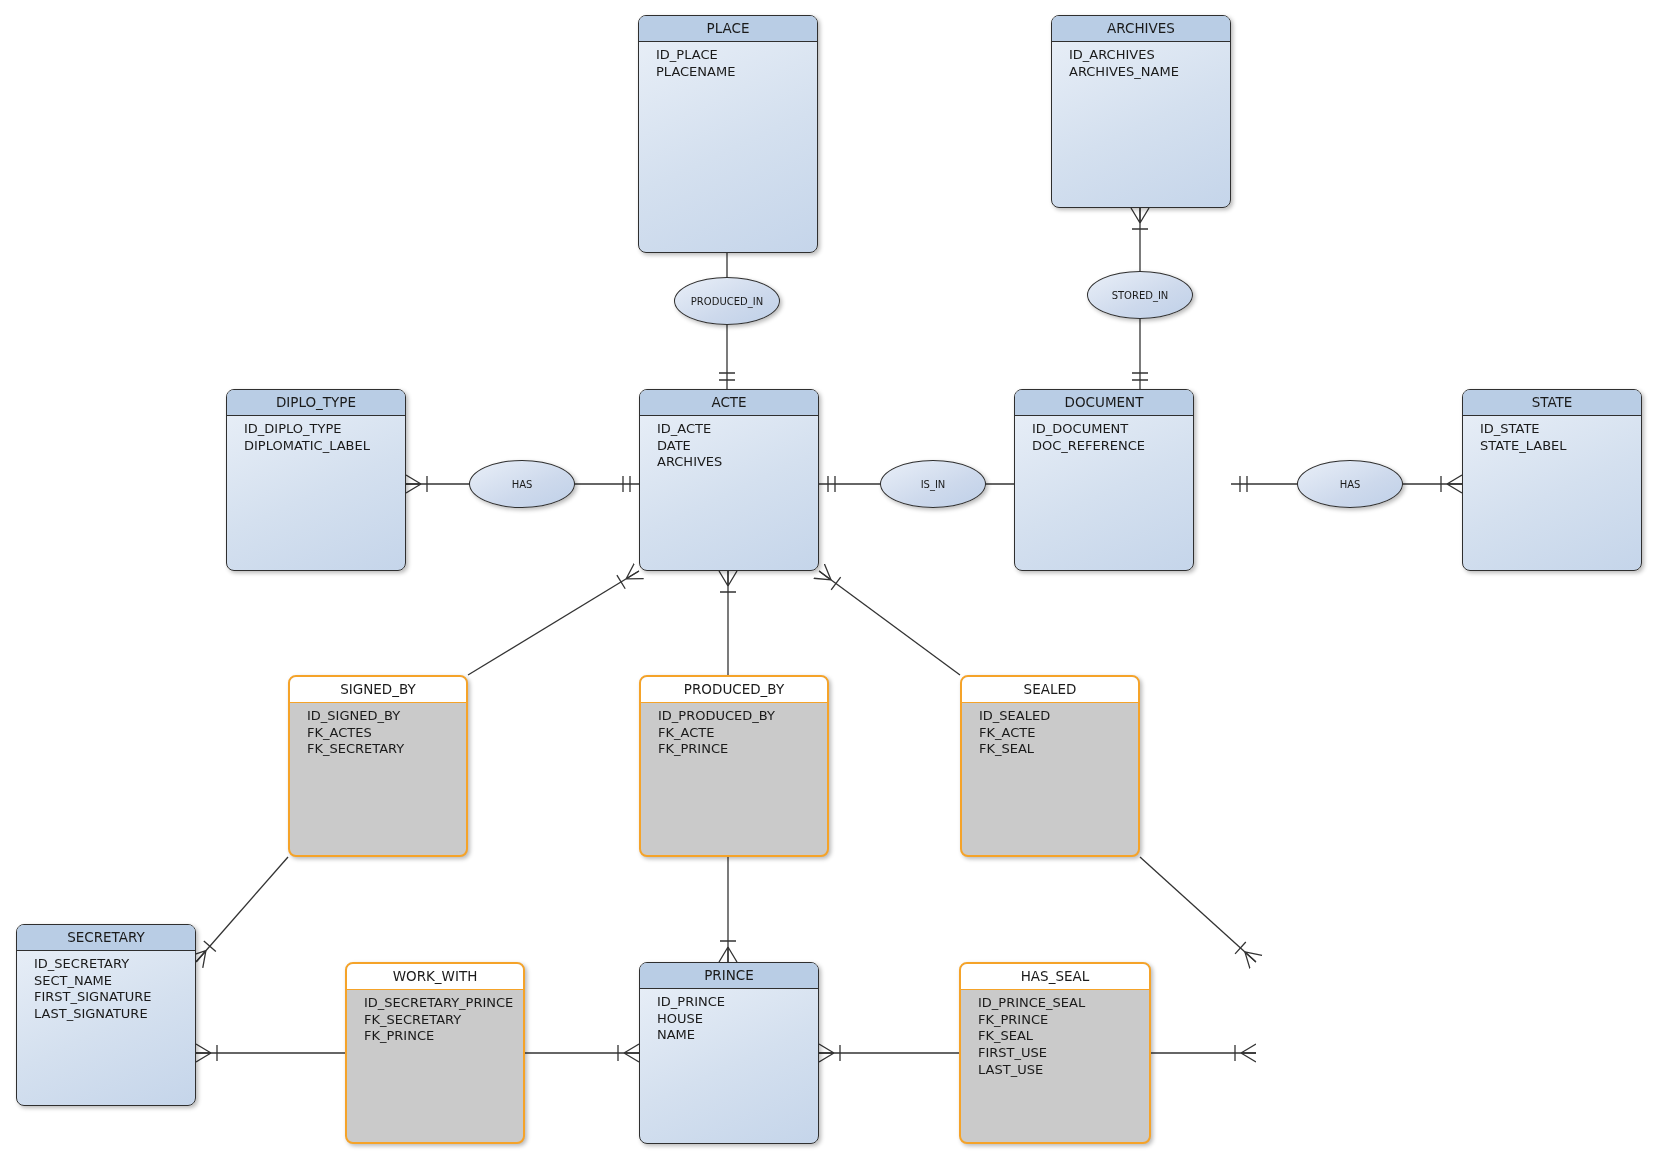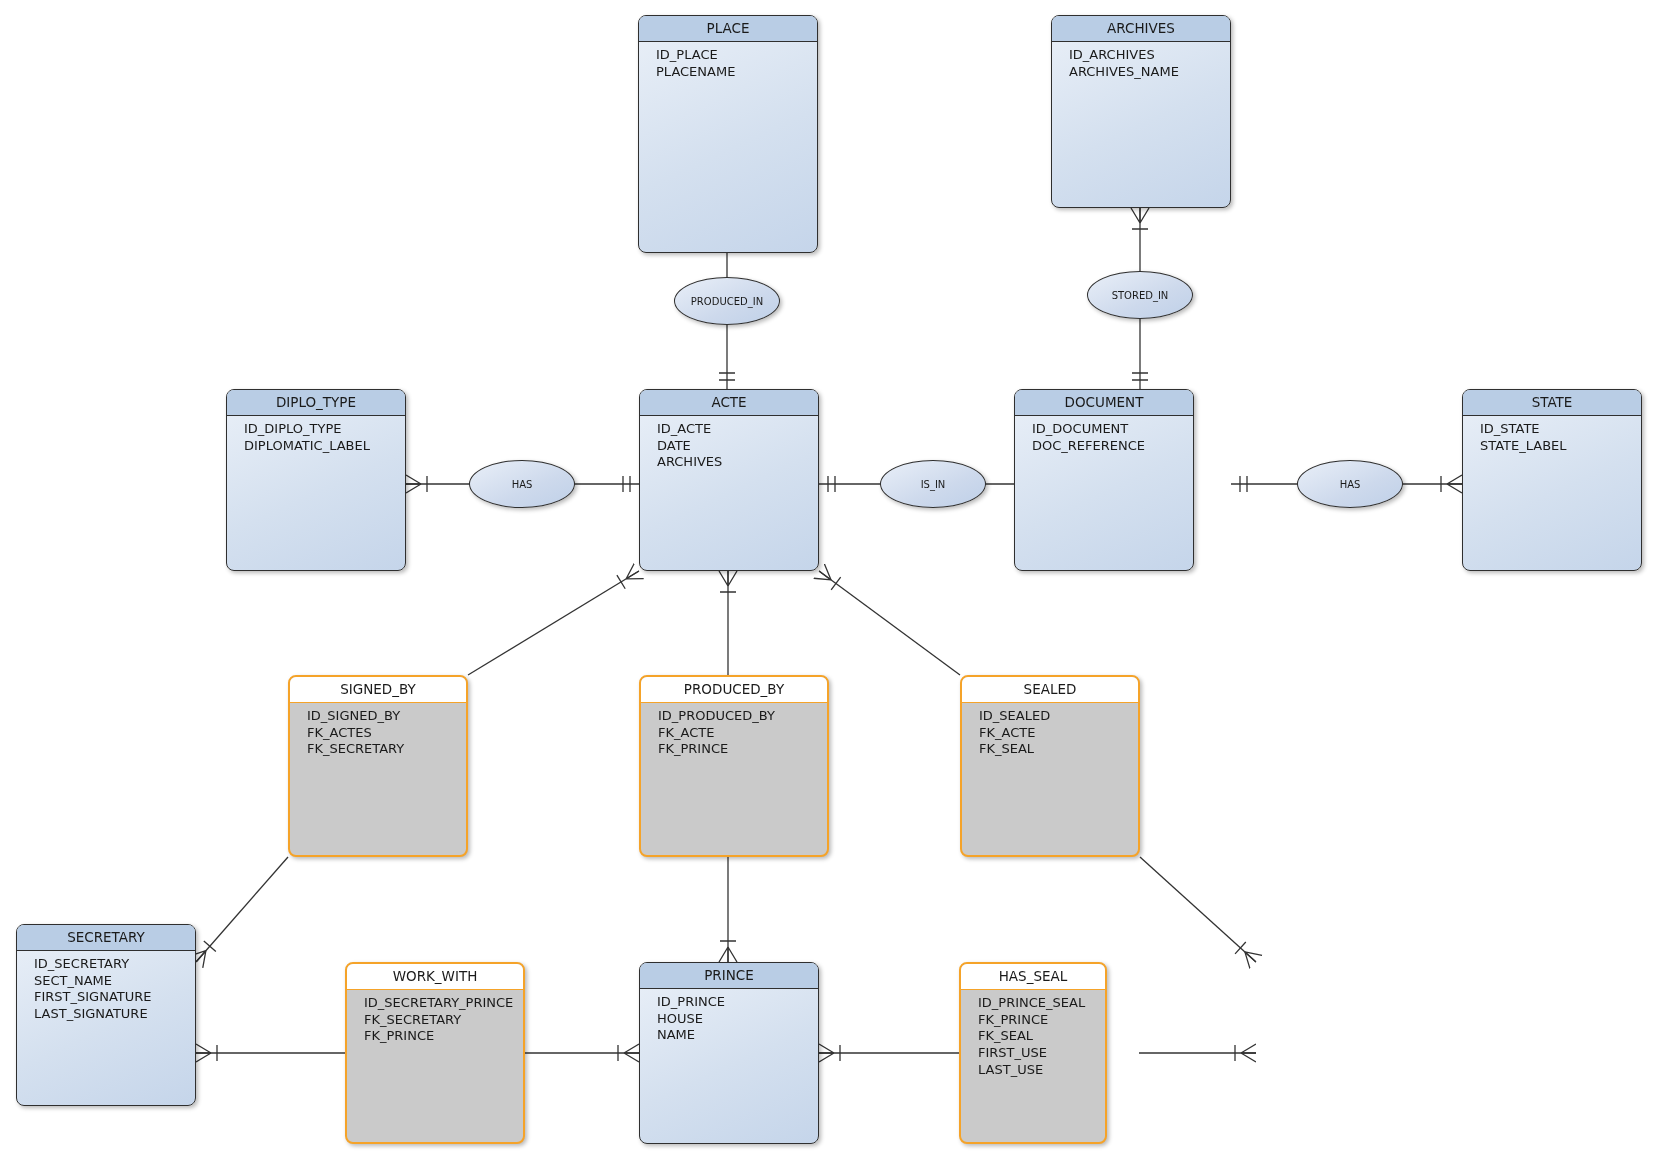--- a/index.html
+++ b/index.html
@@ -198,21 +198,21 @@
 
   <div class="box entity" style="left:639px;top:962px;width:180px;height:182px">
     <div class="box-title">PRINCE</div>
     <div class="box-body">
         <div>ID_PRINCE</div>
         <div>HOUSE</div>
         <div>NAME</div>
       </div>
   </div>
 
-  <div class="box association" style="left:959px;top:962px;width:148px;height:182px">
+  <div class="box association" style="left:959px;top:962px;width:192px;height:182px">
     <div class="box-title">HAS_SEAL</div>
     <div class="box-body">
         <div>ID_PRINCE_SEAL</div>
         <div>FK_PRINCE</div>
         <div>FK_SEAL</div>
         <div>FIRST_USE</div>
         <div>LAST_USE</div>
       </div>
   </div>
 

